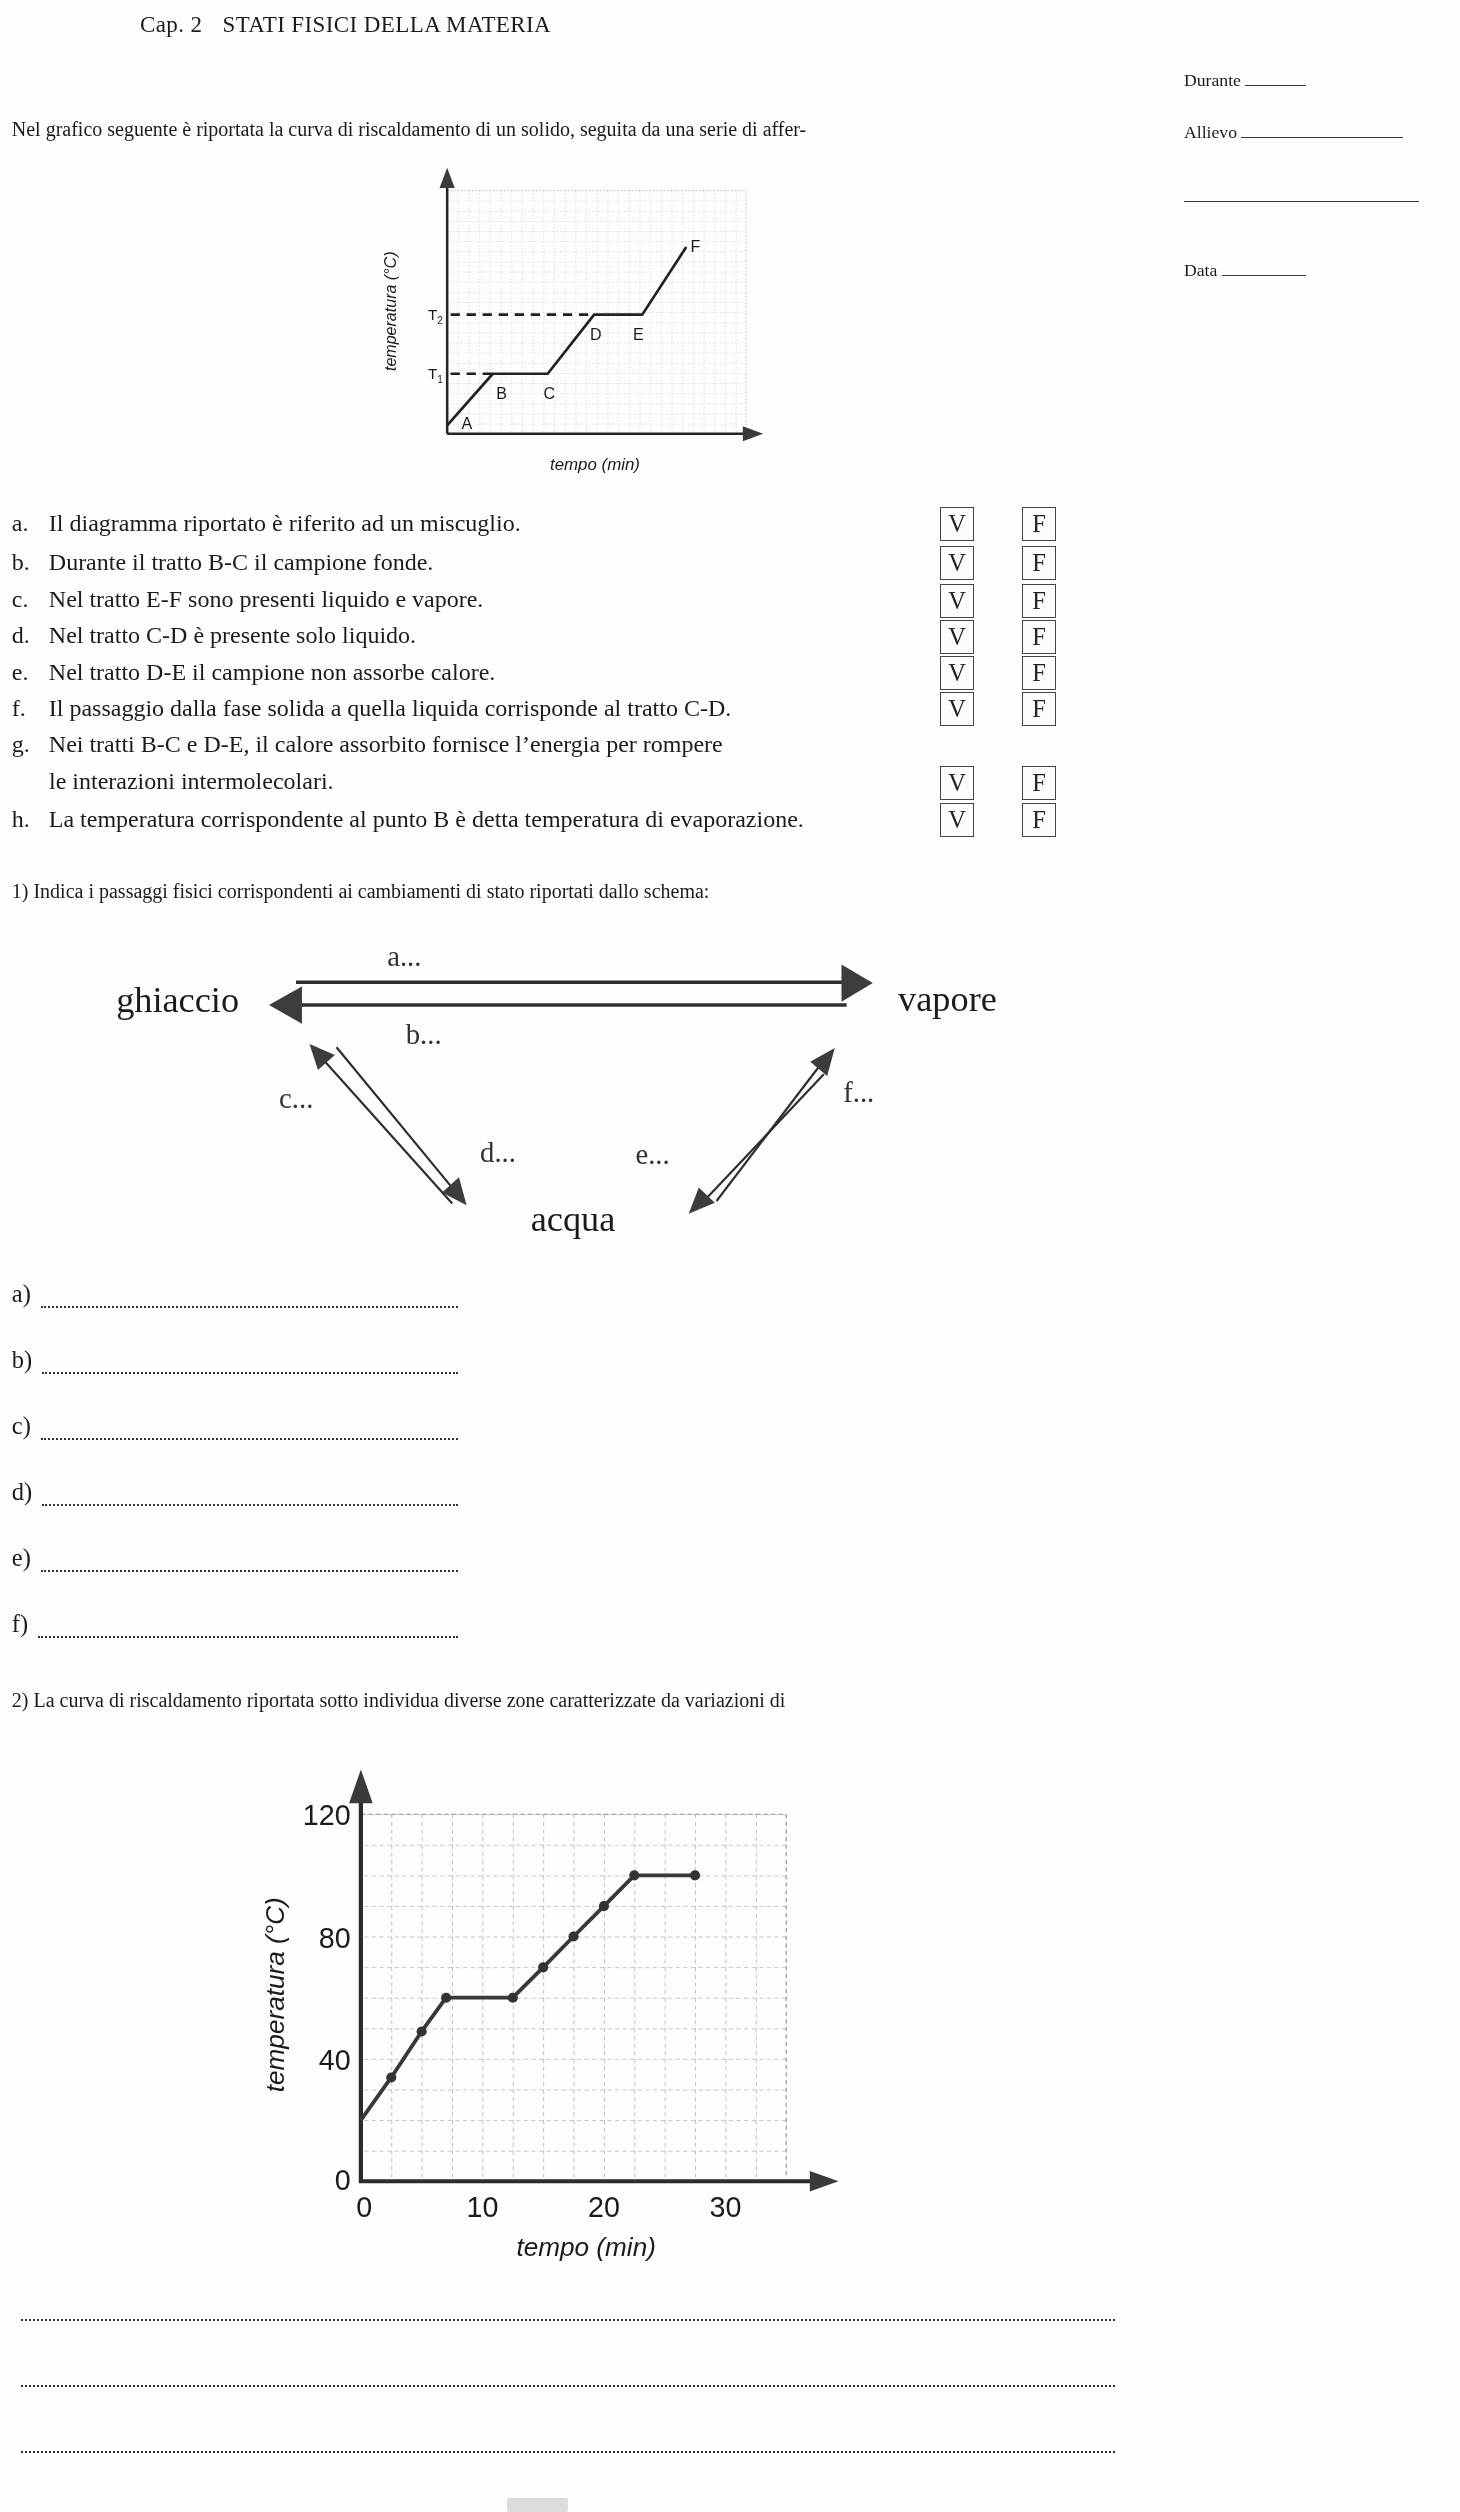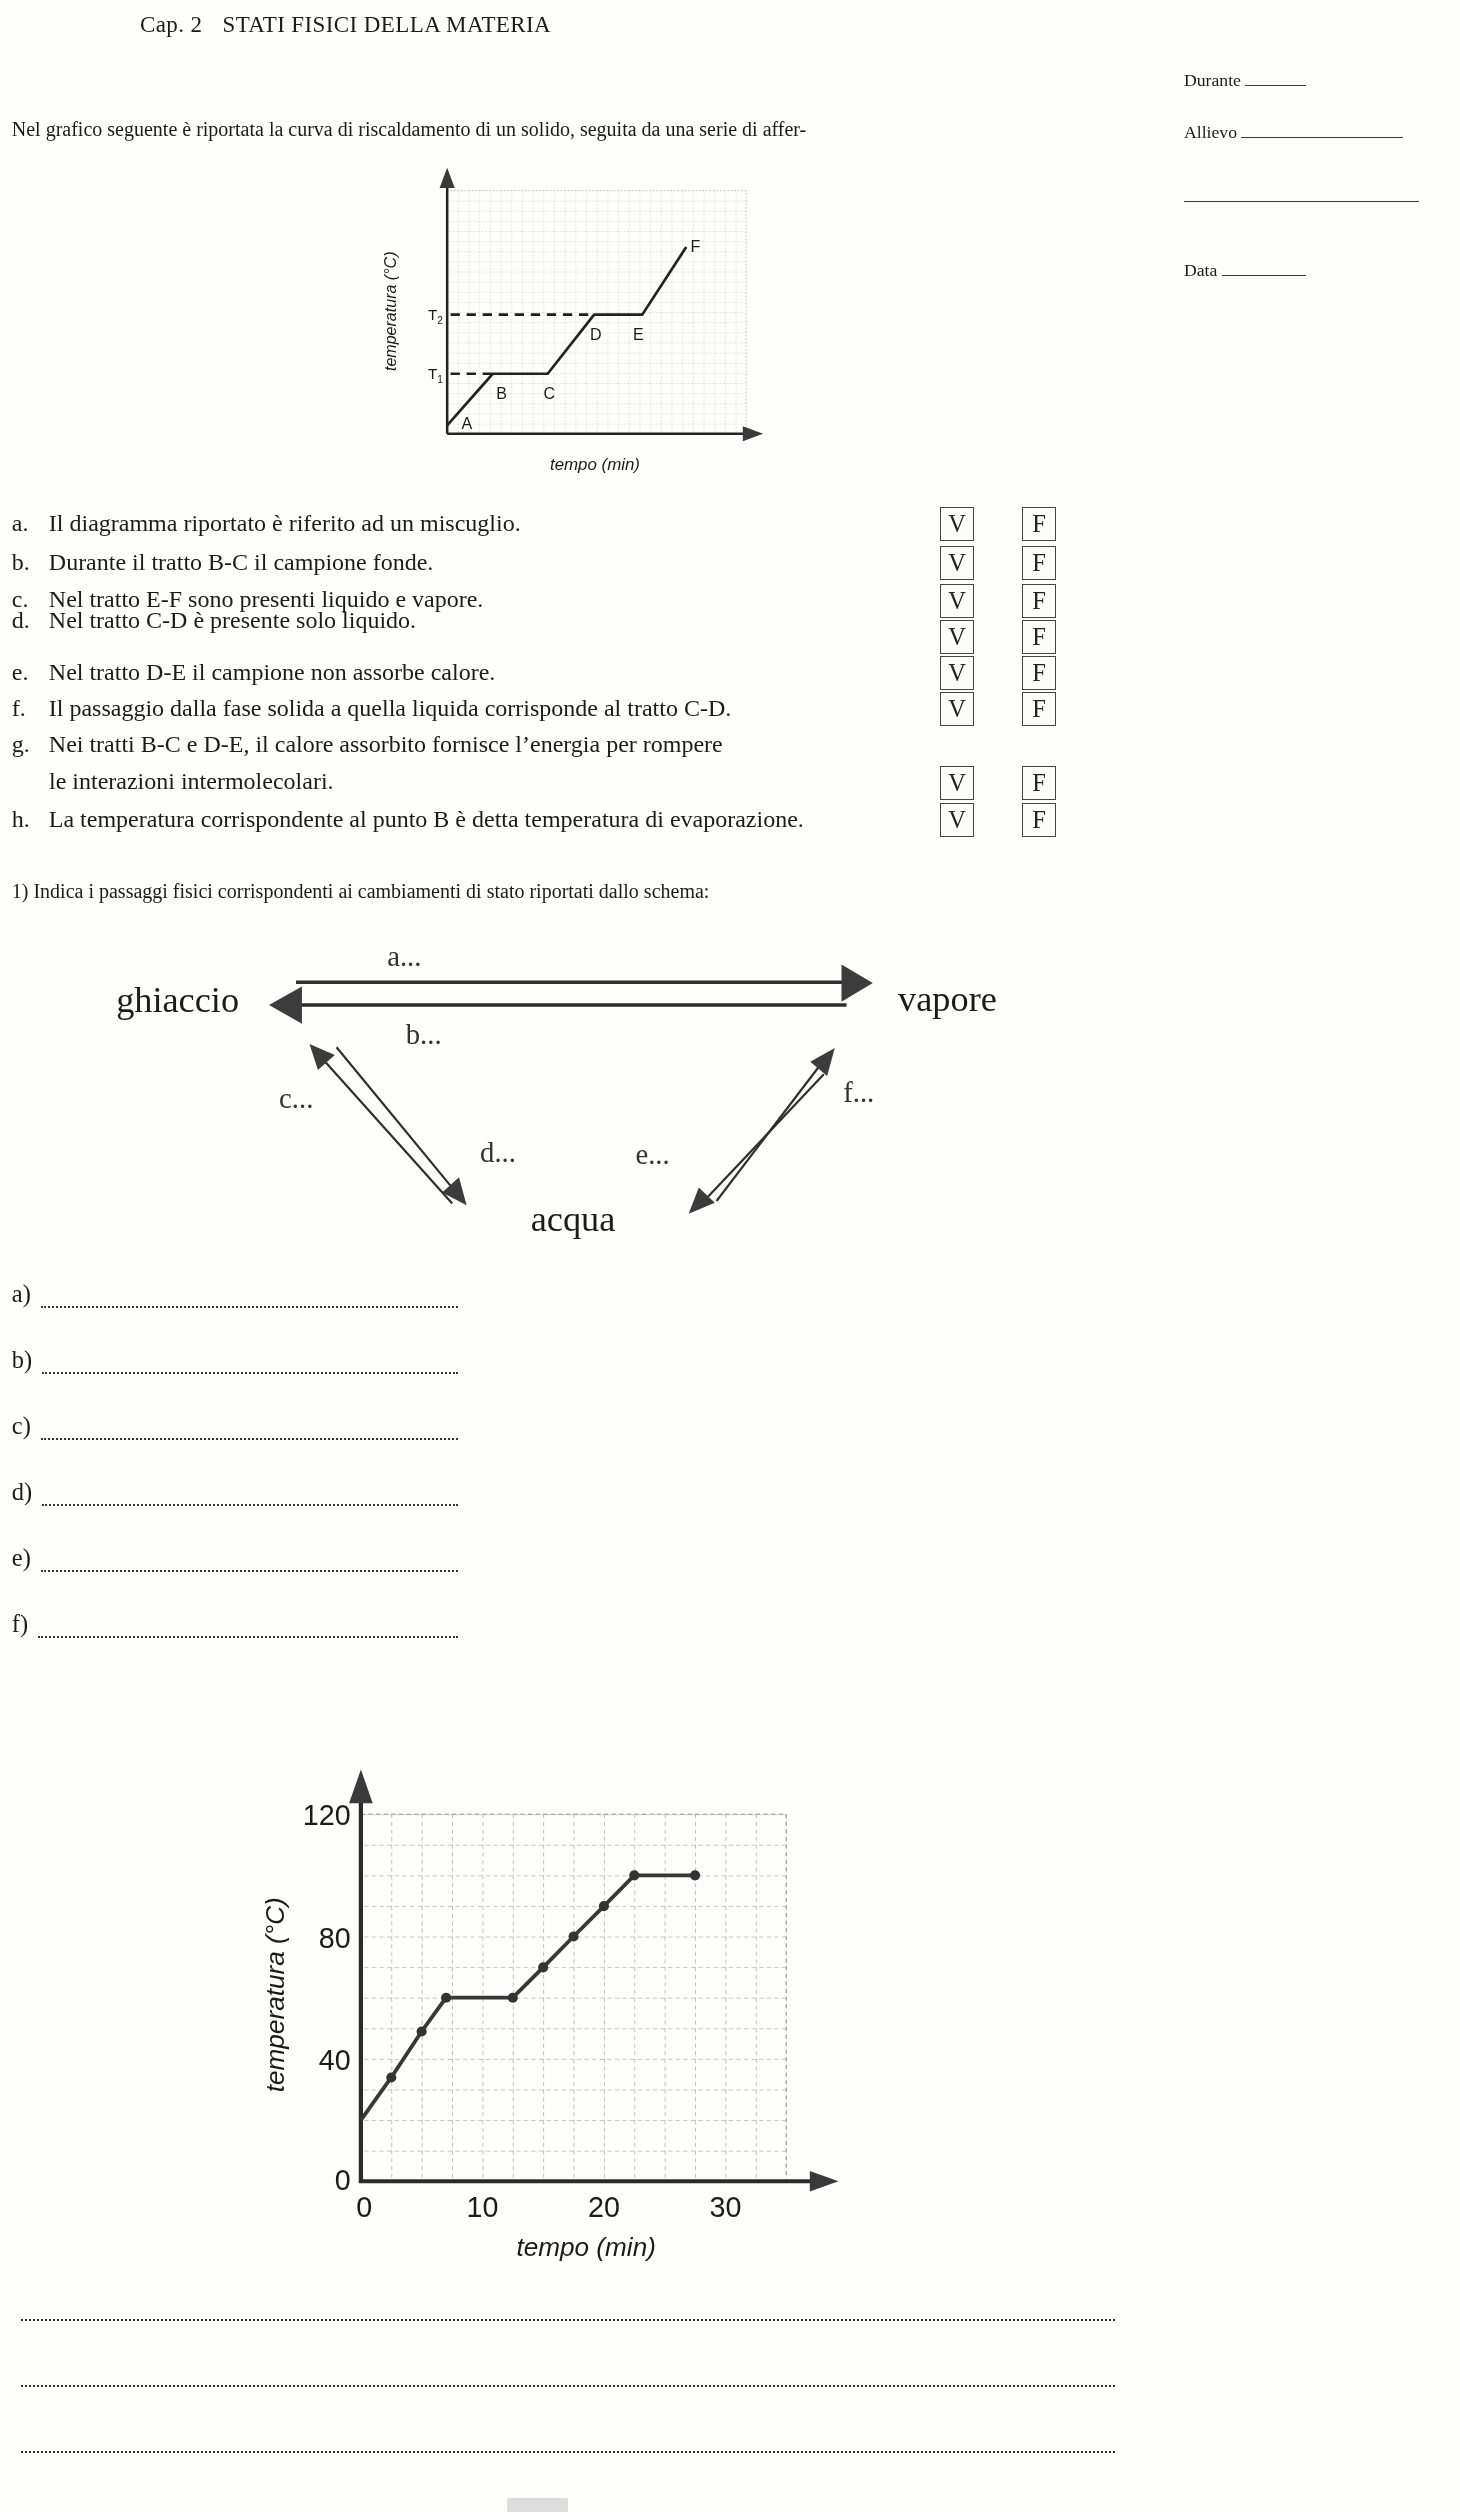--- a/index.html
+++ b/index.html
@@ -80,21 +80,21 @@
     <text x="309" y="207" font-size="19" fill="#1b1b1b">E</text>
     <text x="377" y="103" font-size="19" fill="#1b1b1b">F</text>
 
     <text transform="translate(29,173) rotate(-90)" text-anchor="middle" font-size="19" font-style="italic" fill="#1b1b1b">temperatura (°C)</text>
     <text x="264" y="361" text-anchor="middle" font-size="20" font-style="italic" fill="#1b1b1b">tempo (min)</text>
   </svg>
 
   <div class="abs stmt" style="left:11.8px;top:510px;"><span class="stmt-ltr">a.</span><span>Il diagramma riportato è riferito ad un miscuglio.</span></div>
   <div class="abs stmt" style="left:11.8px;top:549px;"><span class="stmt-ltr">b.</span><span>Durante il tratto B-C il campione fonde.</span></div>
   <div class="abs stmt" style="left:11.8px;top:586px;"><span class="stmt-ltr">c.</span><span>Nel tratto E-F sono presenti liquido e vapore.</span></div>
-  <div class="abs stmt" style="left:11.8px;top:607px;"><span class="stmt-ltr">d.</span><span>Nel tratto C-D è presente solo liquido.</span></div>
+  <div class="abs stmt" style="left:11.8px;top:622px;"><span class="stmt-ltr">d.</span><span>Nel tratto C-D è presente solo liquido.</span></div>
   <div class="abs stmt" style="left:11.8px;top:659px;"><span class="stmt-ltr">e.</span><span>Nel tratto D-E il campione non assorbe calore.</span></div>
   <div class="abs stmt" style="left:11.8px;top:695px;"><span class="stmt-ltr">f.</span><span>Il passaggio dalla fase solida a quella liquida corrisponde al tratto C-D.</span></div>
   <div class="abs stmt" style="left:11.8px;top:731px;"><span class="stmt-ltr">g.</span><span>Nei tratti B-C e D-E, il calore assorbito fornisce l’energia per rompere</span></div>
   <div class="abs stmt" style="left:49px;top:768px;">le interazioni intermolecolari.</div>
   <div class="abs stmt" style="left:11.8px;top:806px;"><span class="stmt-ltr">h.</span><span>La temperatura corrispondente al punto B è detta temperatura di evaporazione.</span></div>
 
   <div class="vf" style="left:940px;top:507px;">V</div>
   <div class="vf" style="left:1022px;top:507px;">F</div>
   <div class="vf" style="left:940px;top:546px;">V</div>
   <div class="vf" style="left:1022px;top:546px;">F</div>
@@ -160,20 +160,21 @@
   </div>
   <div class="abs ansrow" style="left:11.8px;top:1544px;width:446px;">
     <span>e)</span>
     <span class="ansdots"></span>
   </div>
   <div class="abs ansrow" style="left:11.8px;top:1610px;width:446px;">
     <span>f)</span>
     <span class="ansdots"></span>
   </div>
 
+  <div class="abs body-text" style="left:11.8px;top:1689px;">2) La curva di riscaldamento riportata sotto individua diverse zone caratterizzate da variazioni di</div>
 
   <svg class="abs" style="left:236px;top:1761px;" width="616" height="519" viewBox="0 0 730 615">
     <defs>
       <pattern id="g2grid" x="148" y="63" width="36" height="36.25" patternUnits="userSpaceOnUse">
         <path d="M 36 0 L 0 0 0 36.25" fill="none" stroke="#8f8f8f" stroke-width="1.3" stroke-dasharray="5 4"></path>
       </pattern>
     </defs>
     <rect x="148" y="63" width="504" height="435" fill="url(#g2grid)" stroke="#8f8f8f" stroke-width="1.3" stroke-dasharray="5 4"></rect>
 
     <line x1="148" y1="500" x2="148" y2="45" stroke="#2b2b2b" stroke-width="5"></line>

